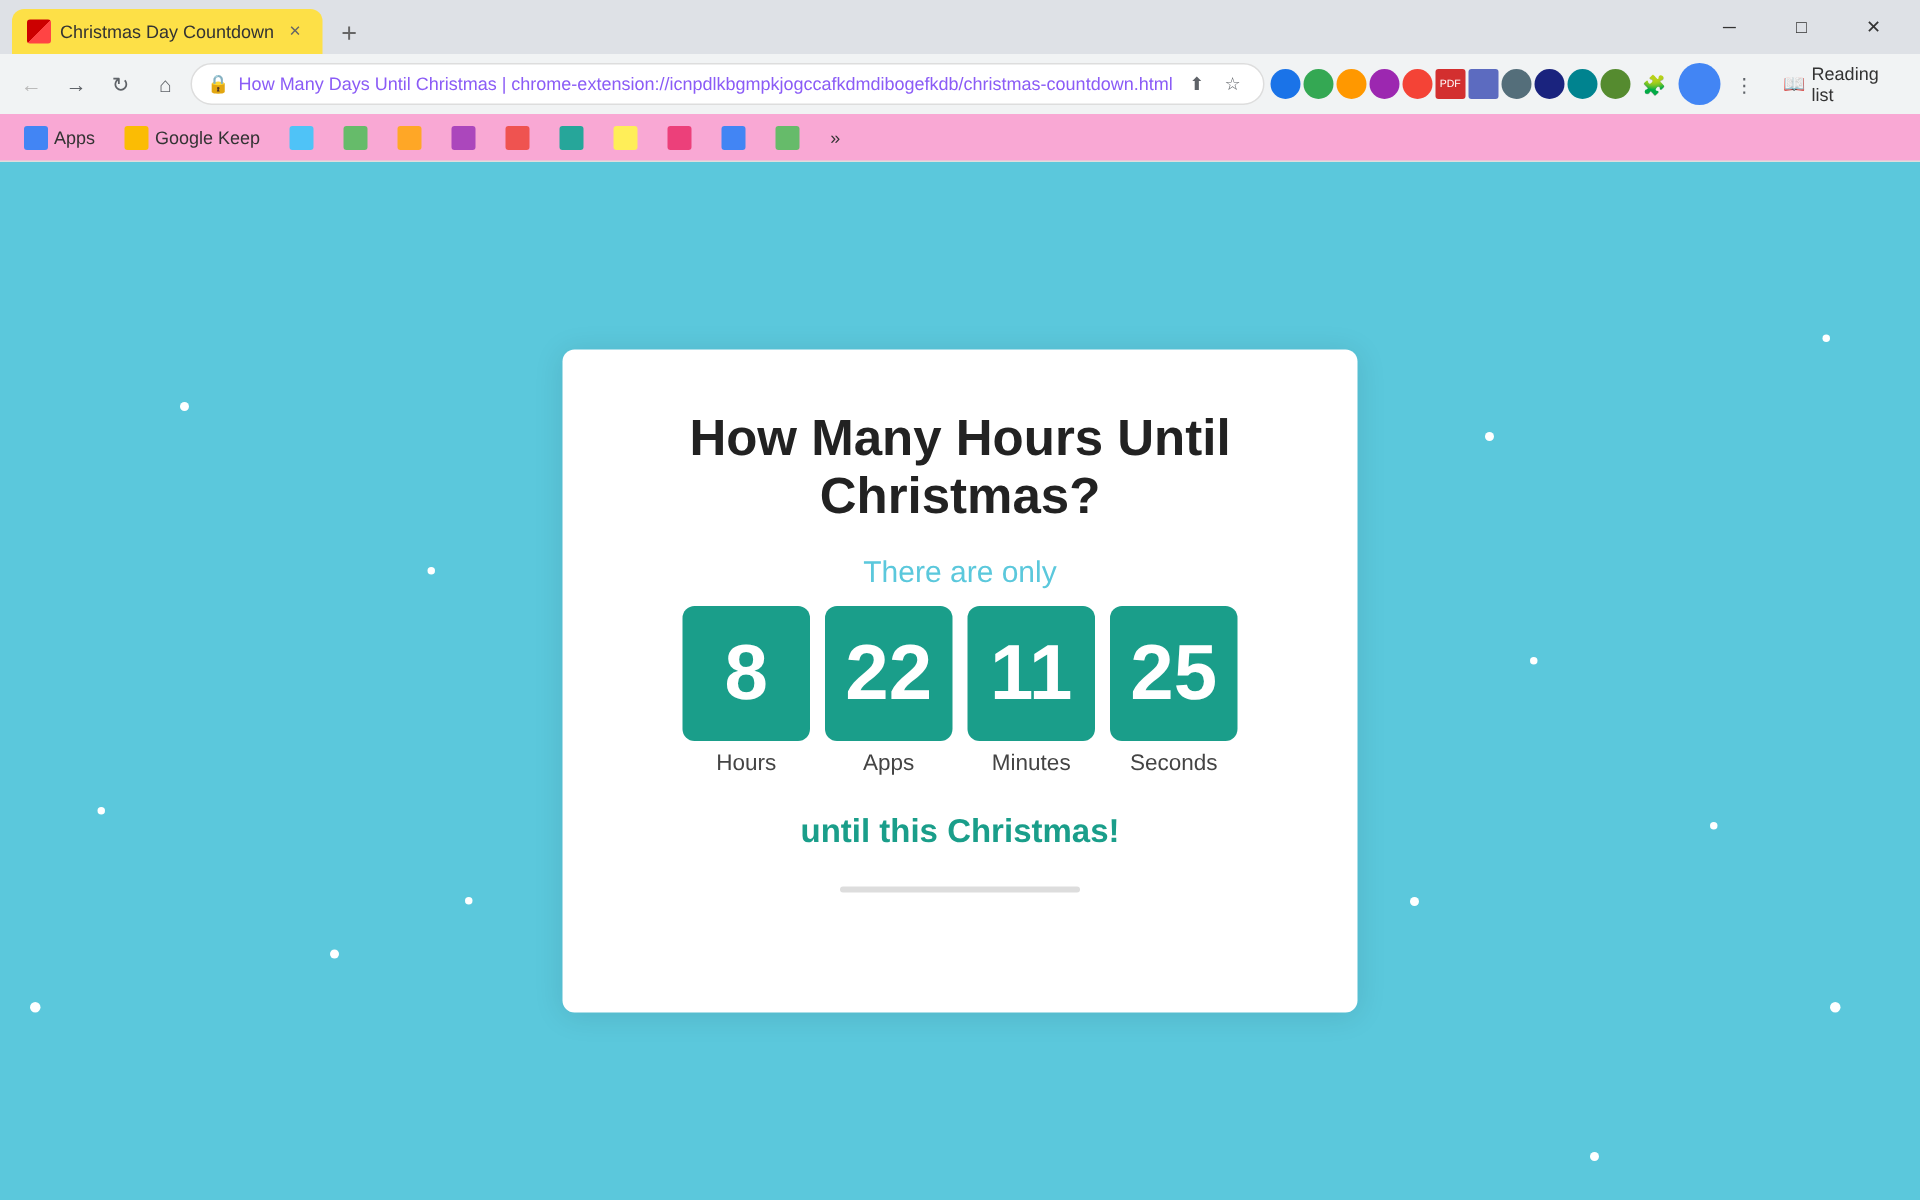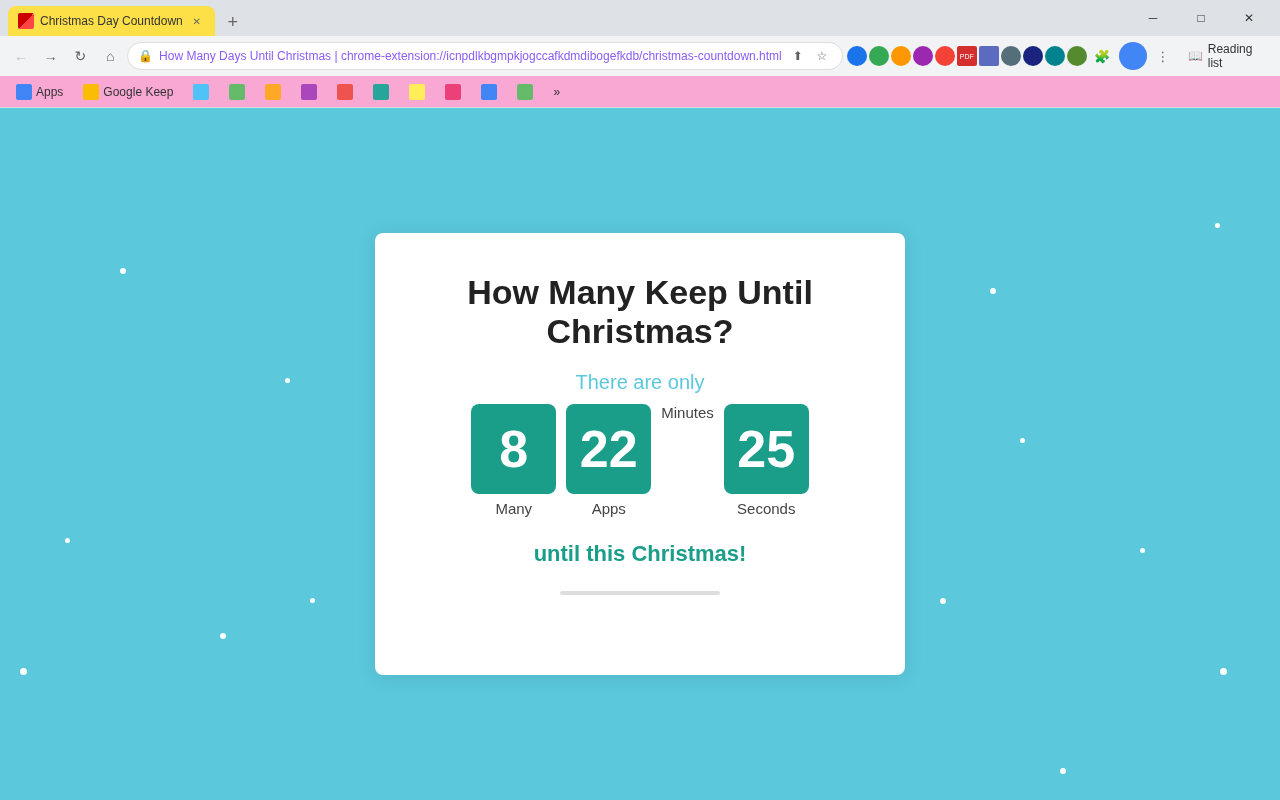--- a/index.html
+++ b/index.html
@@ -173,40 +173,43 @@
     <div class="snowflake" style="left:990px; top:180px; width:6px; height:6px;"></div>
     <div class="snowflake" style="left:1020px; top:330px; width:5px; height:5px;"></div>
     <div class="snowflake" style="left:940px; top:490px; width:6px; height:6px;"></div>
     <div class="snowflake" style="left:1140px; top:440px; width:5px; height:5px;"></div>
     <div class="snowflake" style="left:1220px; top:560px; width:7px; height:7px;"></div>
     <div class="snowflake" style="left:1060px; top:660px; width:6px; height:6px;"></div>
     <div class="snowflake" style="left:310px; top:490px; width:5px; height:5px;"></div>
     <div class="snowflake" style="left:1215px; top:115px; width:5px; height:5px;"></div>
 
     <div class="card">
-      <h1 class="card-title">How Many Keep Until Christmas?</h1>
+      <h1 class="card-title">How Many Hours Until Christmas?</h1>
       <p class="there-are-only">There are only</p>
 
       <div class="countdown-boxes">
 
         <div class="countdown-unit">
           <div class="countdown-box">
             <span>8</span>
           </div>
-          <span class="countdown-label">Many</span>
+          <span class="countdown-label">Hours</span>
         </div>
 
         <div class="countdown-unit">
           <div class="countdown-box">
             <span>22</span>
           </div>
           <span class="countdown-label">Apps</span>
         </div>
 
         <div class="countdown-unit">
+          <div class="countdown-box">
+            <span>11</span>
+          </div>
           <span class="countdown-label">Minutes</span>
         </div>
 
         <div class="countdown-unit">
           <div class="countdown-box">
             <span>25</span>
           </div>
           <span class="countdown-label">Seconds</span>
         </div>
       </div>

